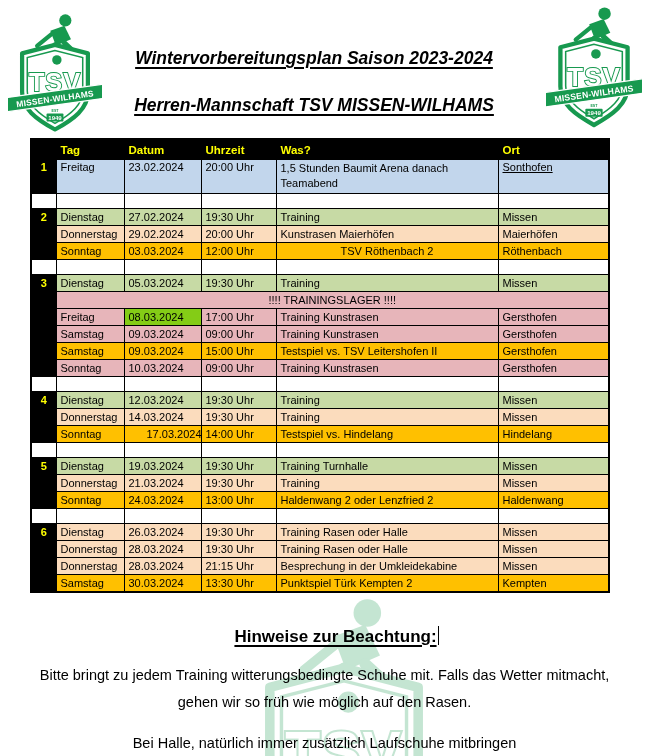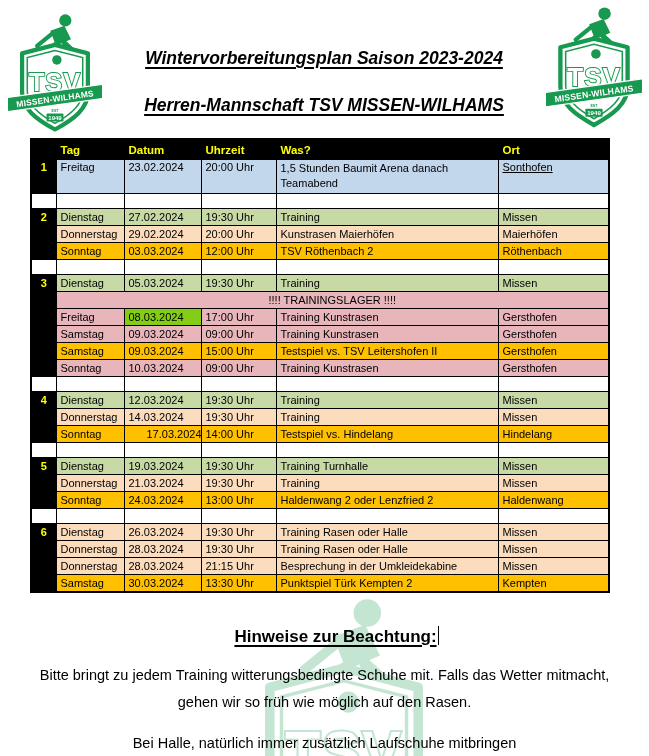--- a/index.html
+++ b/index.html
@@ -3,21 +3,21 @@
 <meta charset="utf-8">
 <style>
   html,body{margin:0;padding:0;background:#fff;}
   .page{position:relative;width:649px;height:756px;background:#fff;overflow:hidden;
         font-family:"Liberation Sans",sans-serif;color:#000;}
 
   
   .logo{position:absolute;}
   .logo-left{left:8px;top:12px;width:94px;}
   .logo-right{left:546px;top:5px;width:96px;}
-  .titles{position:absolute;left:94px;top:0;width:460px;text-align:center;}
+  .titles{position:absolute;left:84px;top:0;width:460px;text-align:center;}
   .title{font-size:17.5px;font-weight:bold;font-style:italic;
          text-decoration:underline;text-decoration-thickness:2px;text-underline-offset:3px;
          white-space:nowrap;}
   .title-1{margin-top:48px;}
   .title-2{margin-top:26px;}
 
   
   table.sched{position:absolute;left:30px;top:138px;width:578px;
               border-collapse:collapse;table-layout:fixed;border:2px solid #000;}
   table.sched th,table.sched td{border:1px solid #000;font-size:11px;
@@ -150,21 +150,21 @@
           <td class="datum" style="background: rgb(251, 220, 189);">29.02.2024</td>
           <td class="uhrzeit" style="background: rgb(251, 220, 189);">20:00 Uhr</td>
           <td class="was" style="background: rgb(251, 220, 189);">Kunstrasen Maierhöfen</td>
           <td class="ort" style="background: rgb(251, 220, 189);">Maierhöfen</td>
         </tr>
         <tr class="data">
           <td class="gutter"></td>
           <td class="tag" style="background: rgb(255, 192, 0);">Sonntag</td>
           <td class="datum" style="background: rgb(255, 192, 0);">03.03.2024</td>
           <td class="uhrzeit" style="background: rgb(255, 192, 0);">12:00 Uhr</td>
-          <td class="was" style="background: rgb(255, 192, 0);">TSV Röthenbach 2</td>
+          <td class="was" style="background: rgb(255, 192, 0); text-align: center;">TSV Röthenbach 2</td>
           <td class="ort" style="background: rgb(255, 192, 0);">Röthenbach</td>
         </tr>
         <tr class="spacer">
           <td class="gutter"></td>
           <td class="tag" style="background: rgb(255, 255, 255);"></td>
           <td class="datum" style="background: rgb(255, 255, 255);"></td>
           <td class="uhrzeit" style="background: rgb(255, 255, 255);"></td>
           <td class="was" style="background: rgb(255, 255, 255);"></td>
           <td class="ort" style="background: rgb(255, 255, 255);"></td>
         </tr>

